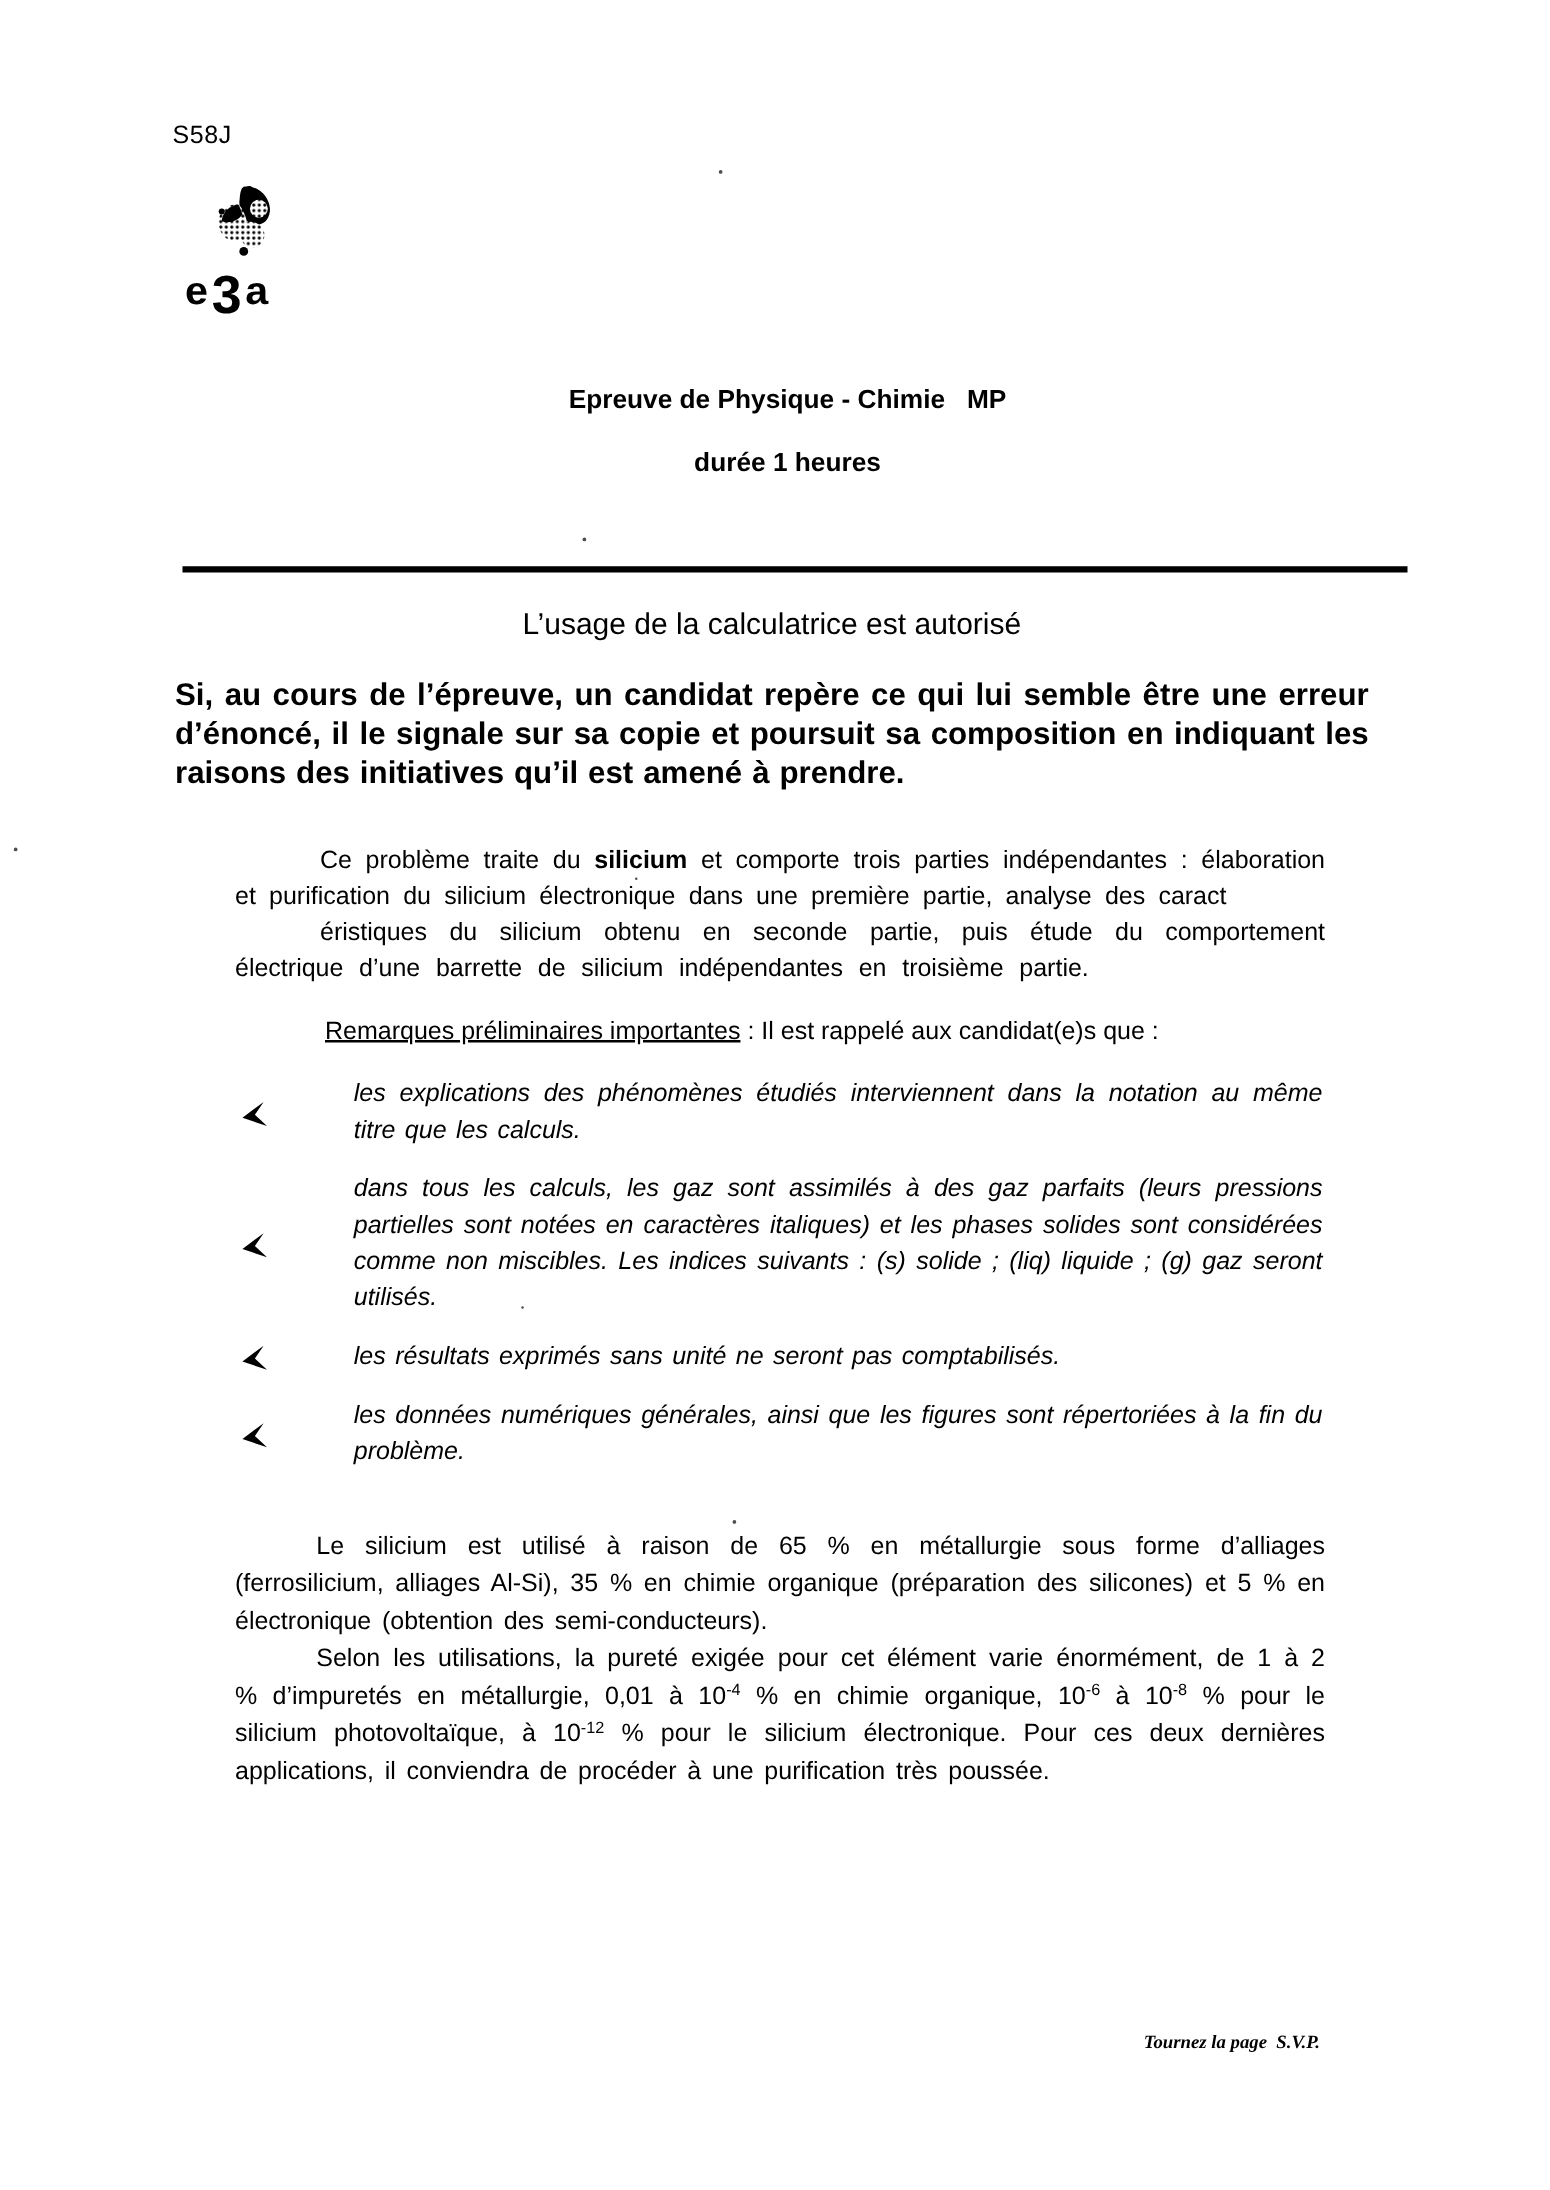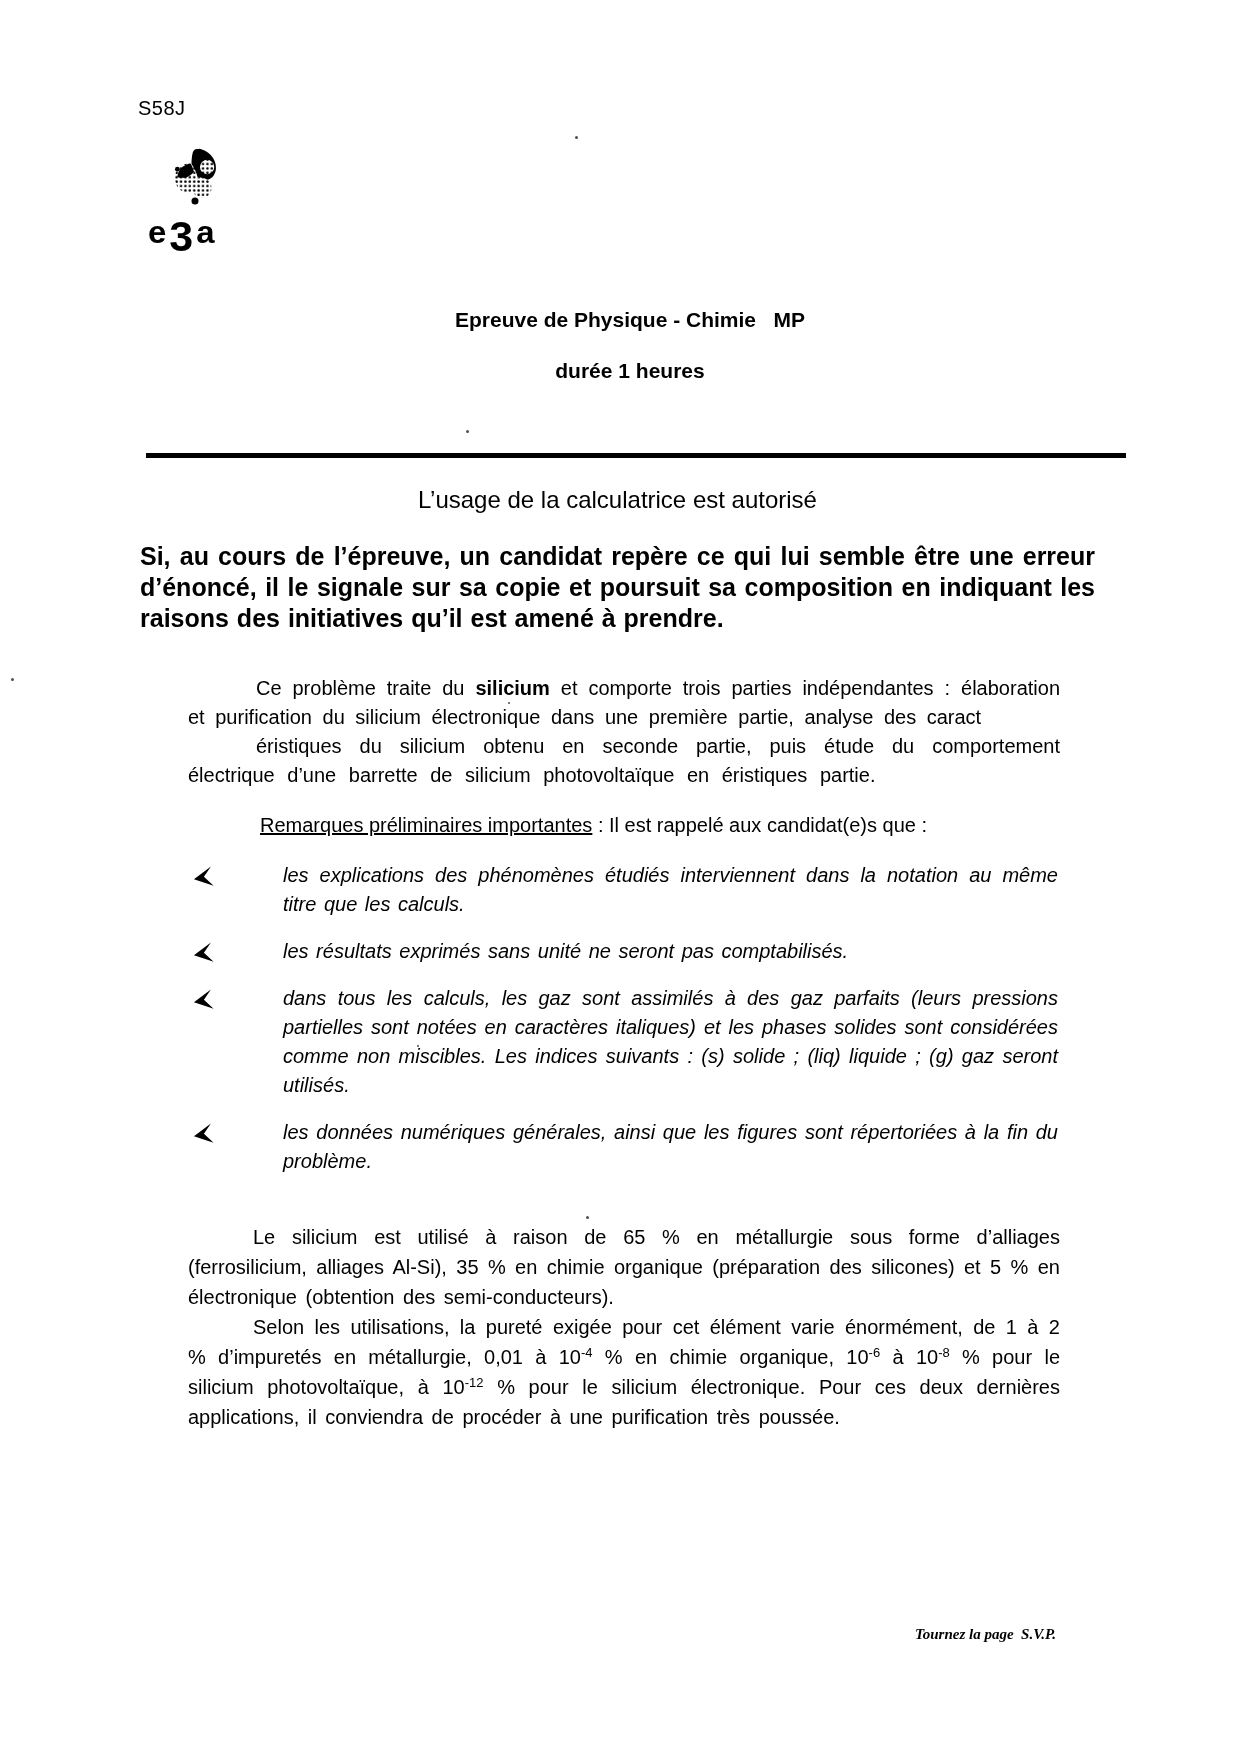--- a/index.html
+++ b/index.html
@@ -63,21 +63,21 @@
   .intro-p{
     margin:0 0 0 48px;width:872px;
     font-size:20px;line-height:29px;text-align:justify;
   }
   .intro-p1{margin-top:40px;text-indent:68px;word-spacing:5px;}
   .intro-p2{text-indent:68px;word-spacing:7px;}
   .remarks-heading{
     margin:24px 0 0 120px;font-size:20px;
   }
   .bullets{margin:24px 0 0 48px;width:872px;}
-  .bullet-row{display:flex;align-items:flex-start;margin-bottom:18px;}
+  .bullet-row{display:flex;align-items:center;margin-bottom:18px;}
   .bullet-icon{flex:0 0 30px;margin-top:3px;}
   .bullet-text{
     margin:0 0 0 65px;width:775px;
     font-size:20px;font-style:italic;line-height:29px;
     text-align:justify;word-spacing:2px;
   }
   .body-p{
     margin:0 0 0 48px;width:872px;
     font-size:20px;line-height:30px;text-align:justify;word-spacing:3px;
   }
@@ -132,45 +132,45 @@
     <h3 class="duration pre">durée 1 heures</h3>
 
     <div class="rule"></div>
 
     <h2 class="calc-notice">L’usage de la calculatrice est autorisé</h2>
 
     <p class="error-notice">Si, au cours de l’épreuve, un candidat repère ce qui lui semble être une erreur d’énoncé, il le signale sur sa copie et poursuit sa composition en indiquant les raisons des initiatives qu’il est amené à prendre.</p>
 
     <p class="intro-p intro-p1"><span>Ce problème traite du </span><span class="b">silicium</span><span> et comporte trois parties indépendantes : élaboration et purification du silicium électronique dans une première partie, analyse des caract</span></p>
 
-    <p class="intro-p intro-p2">éristiques du silicium obtenu en seconde partie, puis étude du comportement électrique d’une barrette de silicium photovoltaïque en éristiques partie.</p>
+    <p class="intro-p intro-p2">éristiques du silicium obtenu en seconde partie, puis étude du comportement électrique d’une barrette de silicium indépendantes en troisième partie.</p>
 
     <p class="remarks-heading"><span class="u">Remarques préliminaires importantes</span><span> : Il est rappelé aux candidat(e)s que :</span></p>
 
     <div class="bullets">
 
       <div class="bullet-row">
         <svg class="bullet-icon" width="26" height="26" viewBox="0 0 28 28" aria-hidden="true">
           <polygon points="24,4 4,15 24,25 15,14" fill="#000" transform="rotate(-8 14 14)"></polygon>
         </svg>
         <p class="bullet-text">les explications des phénomènes étudiés interviennent dans la notation au même titre que les calculs.</p>
       </div>
 
       <div class="bullet-row">
         <svg class="bullet-icon" width="26" height="26" viewBox="0 0 28 28" aria-hidden="true">
           <polygon points="24,4 4,15 24,25 15,14" fill="#000" transform="rotate(-8 14 14)"></polygon>
         </svg>
-        <p class="bullet-text">les résultats exprimés sans unité ne seront pas comptabilisés.</p>
+        <p class="bullet-text">dans tous les calculs, les gaz sont assimilés à des gaz parfaits (leurs pressions partielles sont notées en caractères italiques) et les phases solides sont considérées comme non miscibles. Les indices suivants : (s) solide ; (liq) liquide ; (g) gaz seront utilisés.</p>
       </div>
 
       <div class="bullet-row">
         <svg class="bullet-icon" width="26" height="26" viewBox="0 0 28 28" aria-hidden="true">
           <polygon points="24,4 4,15 24,25 15,14" fill="#000" transform="rotate(-8 14 14)"></polygon>
         </svg>
-        <p class="bullet-text">dans tous les calculs, les gaz sont assimilés à des gaz parfaits (leurs pressions partielles sont notées en caractères italiques) et les phases solides sont considérées comme non miscibles. Les indices suivants : (s) solide ; (liq) liquide ; (g) gaz seront utilisés.</p>
+        <p class="bullet-text">les résultats exprimés sans unité ne seront pas comptabilisés.</p>
       </div>
 
       <div class="bullet-row">
         <svg class="bullet-icon" width="26" height="26" viewBox="0 0 28 28" aria-hidden="true">
           <polygon points="24,4 4,15 24,25 15,14" fill="#000" transform="rotate(-8 14 14)"></polygon>
         </svg>
         <p class="bullet-text">les données numériques générales, ainsi que les figures sont répertoriées à la fin du problème.</p>
       </div>
 
     </div>

